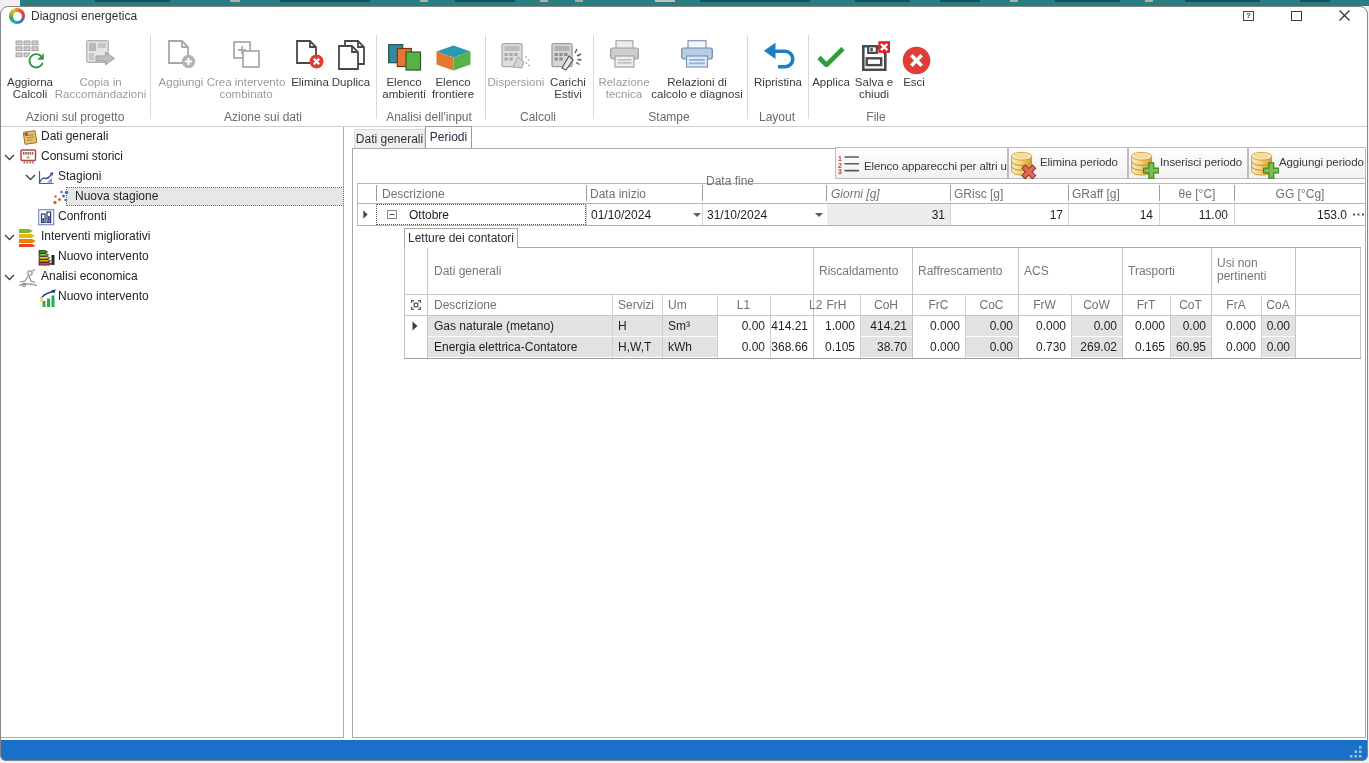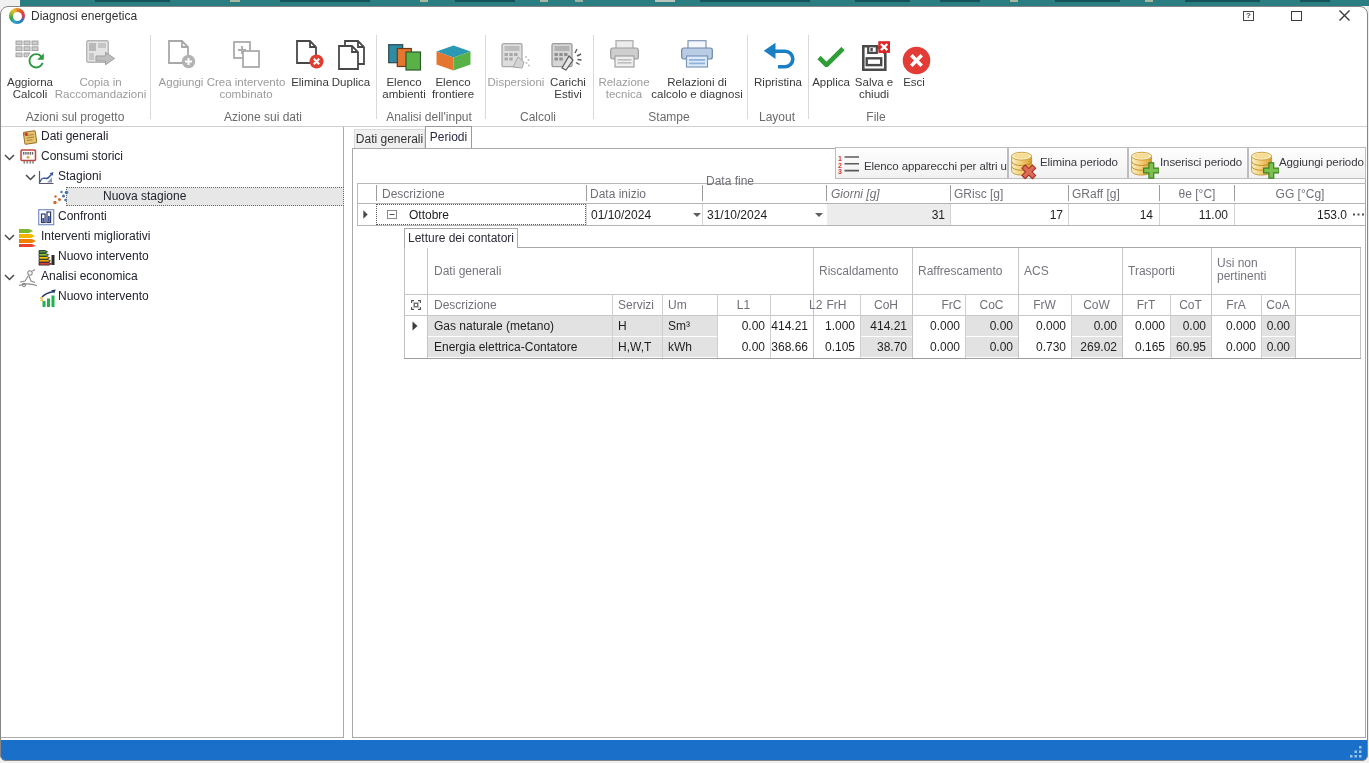--- a/index.html
+++ b/index.html
@@ -327,21 +327,21 @@
           <rect x="11.5" y="6.5" width="3" height="11.5"></rect>
         </g>
         <path d="M2 8 C6 4 9 3.5 13 2.8" fill="none" stroke="#273a72" stroke-width="1.6"></path>
         <path d="M15.8 0.5 L11.2 1.2 L14.2 4.6 Z" fill="#273a72"></path>
         <text x="0" y="12" font-size="6" fill="#e8b020" font-weight="bold">$</text>
       </svg>
 
       <div class="abs txt" style="left:41px; top:123px;">Dati generali</div>
       <div class="abs txt" style="left:41px; top:143px;">Consumi storici</div>
       <div class="abs txt" style="left:58px; top:163px;">Stagioni</div>
-      <div class="abs txt" style="left:75px; top:183px;margin-left:28px;">Nuova stagione</div>
+      <div class="abs txt" style="left:75px; top:183px;">Nuova stagione</div>
       <div class="abs txt" style="left:58px; top:203px;">Confronti</div>
       <div class="abs txt" style="left:41px; top:223px;">Interventi migliorativi</div>
       <div class="abs txt" style="left:58px; top:243px;">Nuovo intervento</div>
       <div class="abs txt" style="left:41px; top:263px;">Analisi economica</div>
       <div class="abs txt" style="left:58px; top:283px;">Nuovo intervento</div>
     </div>
 
     <div class="abs" id="content" style="left:352px; top:142px; width:1014px; height:590px; background:#fff; border:1px solid #a9a9a9;"></div>
 
     <div class="abs txt" id="tab1" style="left:354px; top:123px; width:71px; height:19px; background:#f0f0f0; border:1px solid #dcdcdc; border-bottom:none; font-size:12px; color:#333; text-align:center; line-height:18px;">Dati generali</div>
@@ -528,21 +528,21 @@
       <div class="abs" style="left:1170px; top:288px; width:1px; height:64px; background:#cfcfcf;"></div>
       <div class="abs" style="left:1261px; top:288px; width:1px; height:64px; background:#cfcfcf;"></div>
 
       <div class="abs txt" style="left:434px; top:292px; color:#70707a;">Descrizione</div>
       <div class="abs txt" style="left:618px; top:292px; color:#70707a;">Servizi</div>
       <div class="abs txt" style="left:668px; top:292px; color:#70707a;">Um</div>
       <div class="abs txt" style="left:717px; top:292px; width:53px; text-align:center; color:#70707a;">L1</div>
       <div class="abs txt" style="left:770px; top:292px; width:43px; text-align:center; color:#70707a;padding-left:39px;">L2</div>
       <div class="abs txt" style="left:813px; top:292px; width:47px; text-align:center; color:#70707a;">FrH</div>
       <div class="abs txt" style="left:860px; top:292px; width:52px; text-align:center; color:#70707a;">CoH</div>
-      <div class="abs txt" style="left:912px; top:292px; width:53px; text-align:center; color:#70707a;margin-left:13px;">FrC</div>
+      <div class="abs txt" style="left:912px; top:292px; width:53px; text-align:center; color:#70707a;">FrC</div>
       <div class="abs txt" style="left:965px; top:292px; width:53px; text-align:center; color:#70707a;">CoC</div>
       <div class="abs txt" style="left:1018px; top:292px; width:53px; text-align:center; color:#70707a;">FrW</div>
       <div class="abs txt" style="left:1071px; top:292px; width:51px; text-align:center; color:#70707a;">CoW</div>
       <div class="abs txt" style="left:1122px; top:292px; width:48px; text-align:center; color:#70707a;">FrT</div>
       <div class="abs txt" style="left:1170px; top:292px; width:41px; text-align:center; color:#70707a;">CoT</div>
       <div class="abs txt" style="left:1211px; top:292px; width:50px; text-align:center; color:#70707a;">FrA</div>
       <div class="abs txt" style="left:1261px; top:292px; width:34px; text-align:center; color:#70707a;">CoA</div>
 
       <div class="abs" style="left:428px; top:310px; width:184px; height:20px; background:#e2e2e2;"></div>
       <div class="abs" style="left:613px; top:310px; width:49px; height:20px; background:#e2e2e2;"></div>

